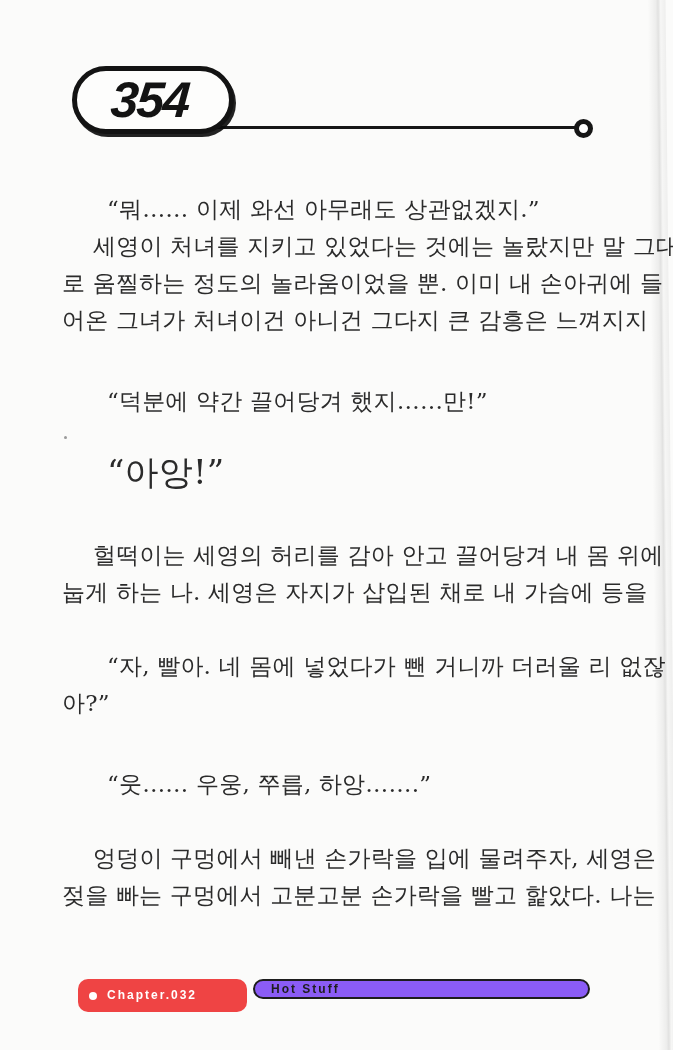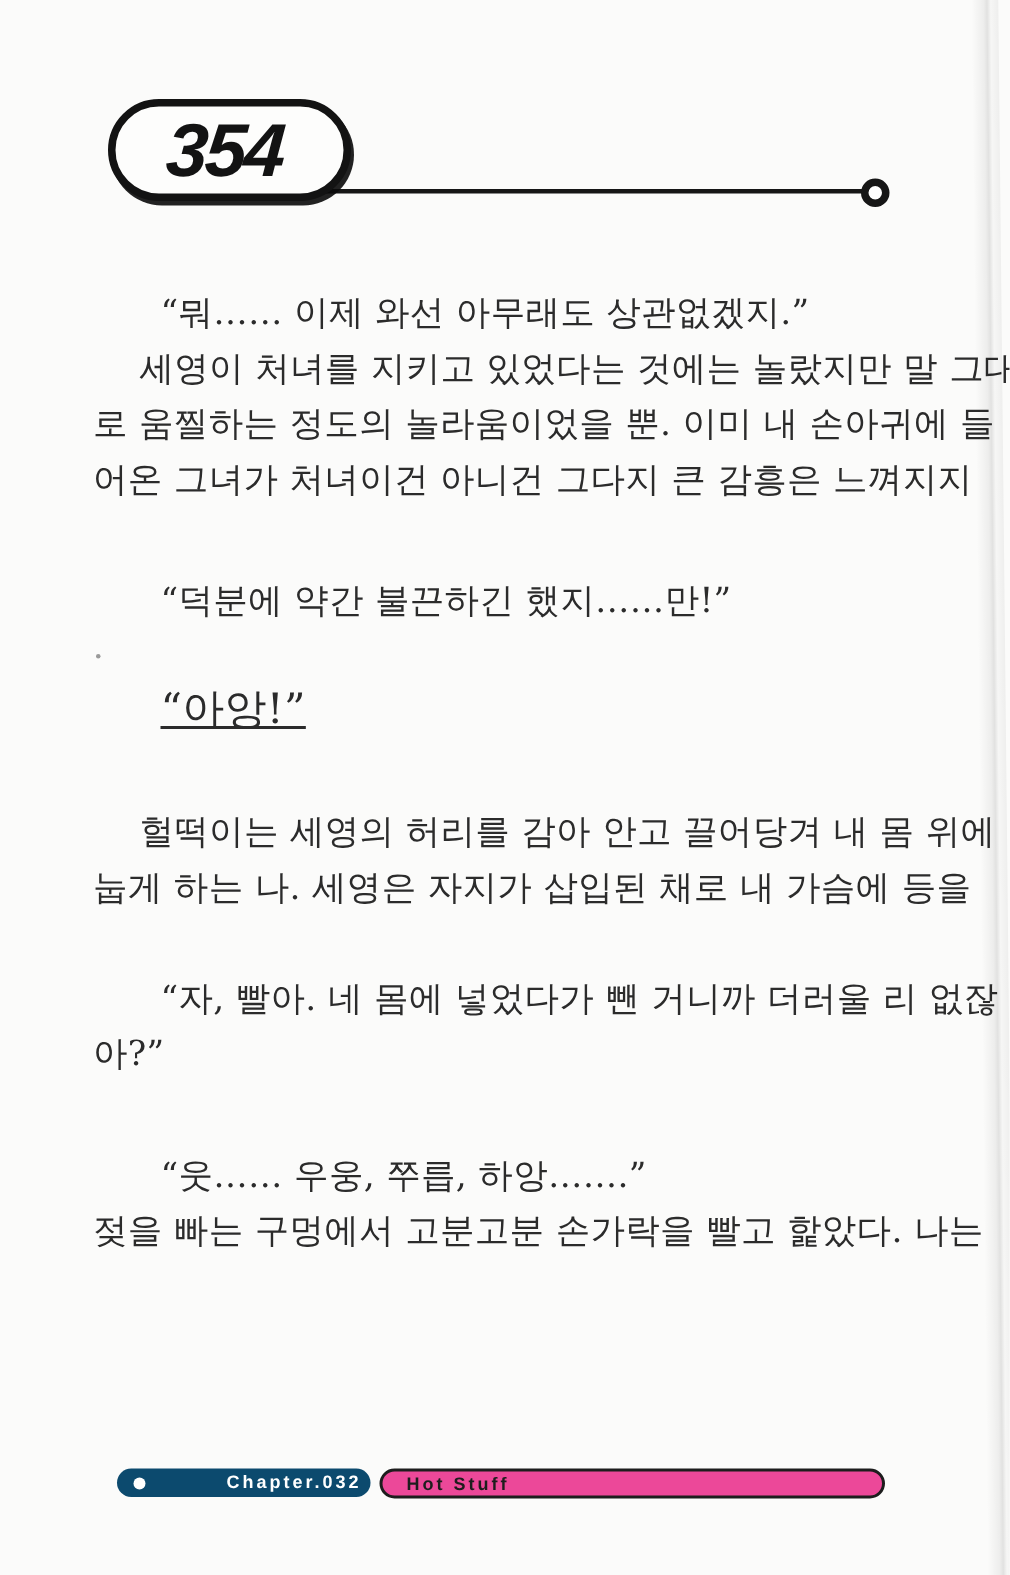--- a/index.html
+++ b/index.html
@@ -40,50 +40,49 @@
   
   .text-block{
     position:absolute;left:62px;top:147px;width:540px;
     font-size:23px;color:#2b2b2b;letter-spacing:0.2px;
   }
   .bline{
     height:37px;line-height:37px;white-space:nowrap;
   }
   .indent-p{padding-left:31px;}
   .indent-q{padding-left:45px;margin-top:44px;}
-  .loud{font-size:28px;text-decoration:underline;}
+  .loud{font-size:34px;}
   .mt-sm{margin-top:34px;}
   .mt-md{margin-top:37px;}
   .mt-lg{margin-top:46px;}
   .artifact-dot{
     position:absolute;left:64px;top:436px;width:3px;height:3px;
     background:#9a9a9a;border-radius:50%;
   }
   
   .footer{
     position:absolute;left:0;top:979px;width:673px;height:20px;
   }
   .chapter-pill{
-    position:absolute;left:78px;top:0;width:169px;height:19px;
-    background:#0c4a6e;border-radius:10px;
+    position:absolute;left:78px;top:0;width:169px;height:33px;
+    background:#ef4444;border-radius:10px;
     display:flex;align-items:center;
     font-family:"Liberation Sans","DejaVu Sans",sans-serif;
-    gap:44px;
   }
   .chapter-pill .dot{
     width:8px;height:8px;border-radius:50%;background:#ffffff;
     margin-left:11px;margin-right:10px;flex:0 0 auto;
   }
   .chapter-pill .label{
     color:#ffffff;font-size:12px;font-weight:bold;letter-spacing:2px;
     line-height:19px;
   }
   .title-pill{
     position:absolute;left:253px;top:0;width:333px;height:16px;
-    background:#ec4899;border:2px solid #1d1d1d;border-radius:10px;
+    background:#8b5cf6;border:2px solid #1d1d1d;border-radius:10px;
     display:flex;align-items:flex-end;
     font-family:"Liberation Sans","DejaVu Sans",sans-serif;
   }
   .title-pill .label{
     color:#1d1d1d;font-size:12px;font-weight:bold;letter-spacing:2px;
     padding-left:16px;line-height:16px;
   }
 </style>
 </head>
 <body>
@@ -92,27 +91,28 @@
 <div class="header-ring"></div>
 <div class="page-pill">
   <span class="num">354</span>
 </div>
 
 <div class="text-block">
   <div class="bline indent-q">“뭐…… 이제 와선 아무래도 상관없겠지.”</div>
   <div class="bline indent-p">세영이 처녀를 지키고 있었다는 것에는 놀랐지만 말 그대</div>
   <div class="bline">로 움찔하는 정도의 놀라움이었을 뿐. 이미 내 손아귀에 들</div>
   <div class="bline">어온 그녀가 처녀이건 아니건 그다지 큰 감흥은 느껴지지</div>
-  <div class="bline indent-q">“덕분에 약간 불끈하긴 했지……만!”</div>
+  <div class="bline indent-q">“덕분에 약간 끌어당겨 했지……만!”</div>
   <div class="bline indent-q loud mt-sm">“아앙!”</div>
   <div class="bline indent-p mt-lg">헐떡이는 세영의 허리를 감아 안고 끌어당겨 내 몸 위에</div>
   <div class="bline">눕게 하는 나. 세영은 자지가 삽입된 채로 내 가슴에 등을</div>
   <div class="bline indent-q mt-md">“자, 빨아. 네 몸에 넣었다가 뺀 거니까 더러울 리 없잖</div>
   <div class="bline">아?”</div>
   <div class="bline indent-q">“웃…… 우웅, 쭈릅, 하앙…….”</div>
+  <div class="bline indent-p mt-md">엉덩이 구멍에서 빼낸 손가락을 입에 물려주자, 세영은</div>
   <div class="bline">젖을 빠는 구멍에서 고분고분 손가락을 빨고 핥았다. 나는</div>
 </div>
 
 <div class="artifact-dot"></div>
 
 <div class="footer">
   <div class="chapter-pill">
     <span class="dot"></span>
     <span class="label">Chapter.032</span>
   </div>

